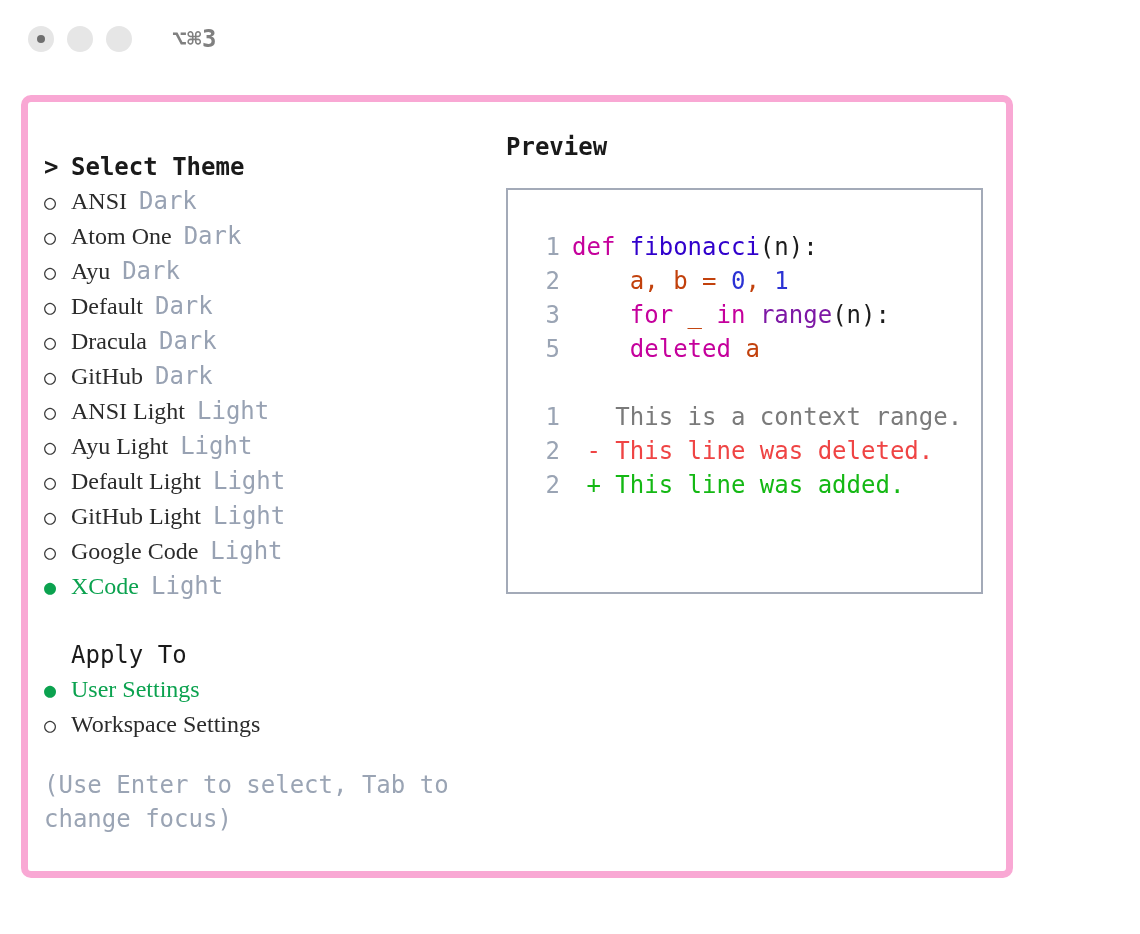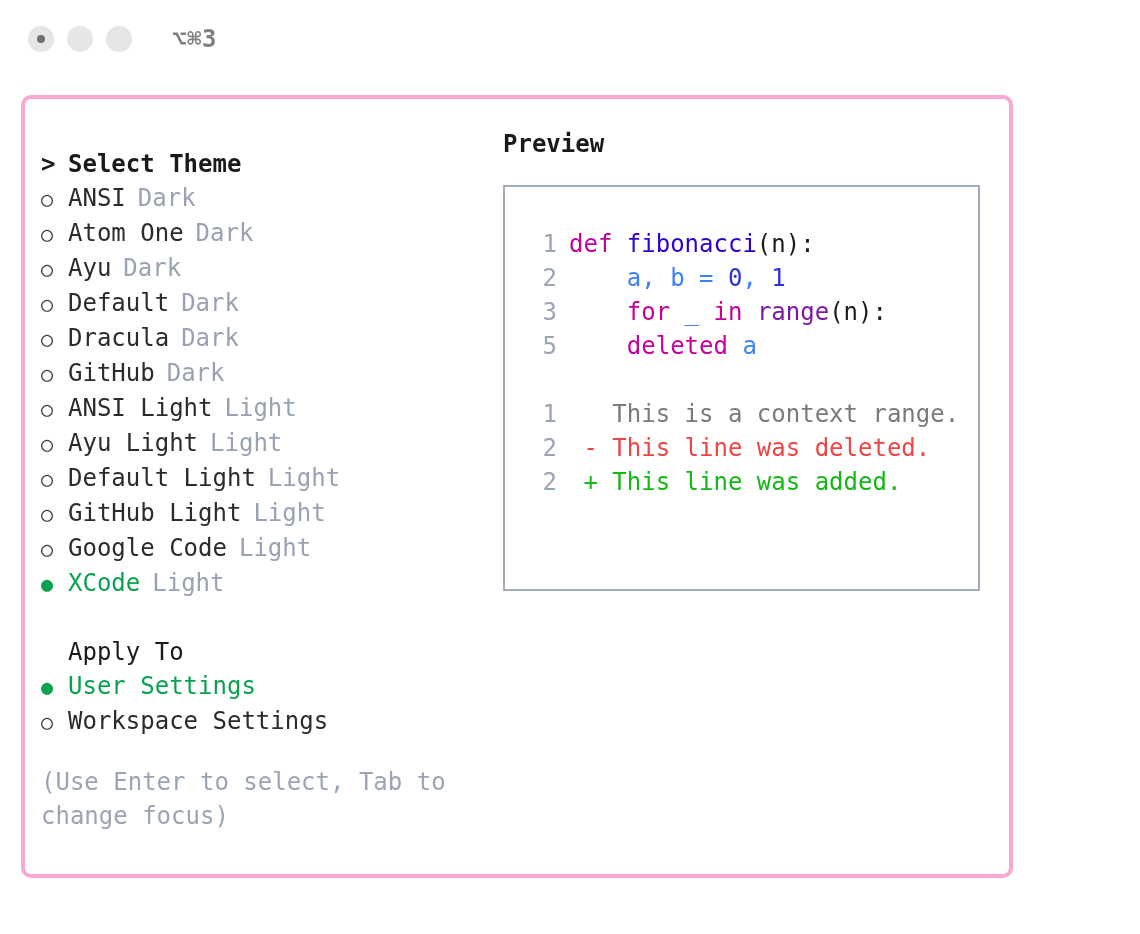--- a/index.html
+++ b/index.html
@@ -65,21 +65,21 @@
     letter-spacing: 0.5px;
   }
 
   
   .panel {
     position: absolute;
     left: 21px;
     top: 95px;
     width: 992px;
     height: 783px;
-    border: 4px solid #f9a8d4;
+    border: 7px solid #f9a8d4;
     border-radius: 10px;
     background: #ffffff;
     box-sizing: border-box;
   }
 
   .panel-inner {
     position: absolute;
     left: 0; top: 0;
     width: 100%;
     height: 100%;
@@ -123,20 +123,21 @@
     flex: none;
     color: #3a3a3a;
     font-size: 20px;
   }
   .marker.sel {
     color: #0ba24f;
     font-size: 20px;
   }
   .opt-label {
     color: #2b2b2b;
+    font-family: Liberation Serif, serif;
   }
   .opt-row.selected .opt-label {
     color: #0ba24f;
   }
   .opt-badge {
     color: #98a2b3;
     margin-left: 12px;
   }
 
   .group-header {
@@ -189,21 +190,21 @@
   }
   .blank-line {
     height: 34px;
   }
 
   
   .tok-kw   { color: #c5009c; }
   .tok-fn   { color: #3000cc; }
   .tok-call { color: #7d18a5; }
   .tok-num  { color: #2b32d4; }
-  .tok-txt  { color: #3b82f6; }
+  .tok-txt  { color: #c2410c; }
   .tok-punc { color: #1c1c1c; }
 
   .diff-ctx { color: #7a7a7a; }
   .diff-del { color: #ef4444; }
   .diff-add { color: #14b814; }
 </style>
 </head>
 <body>
 
 <div id="page">

